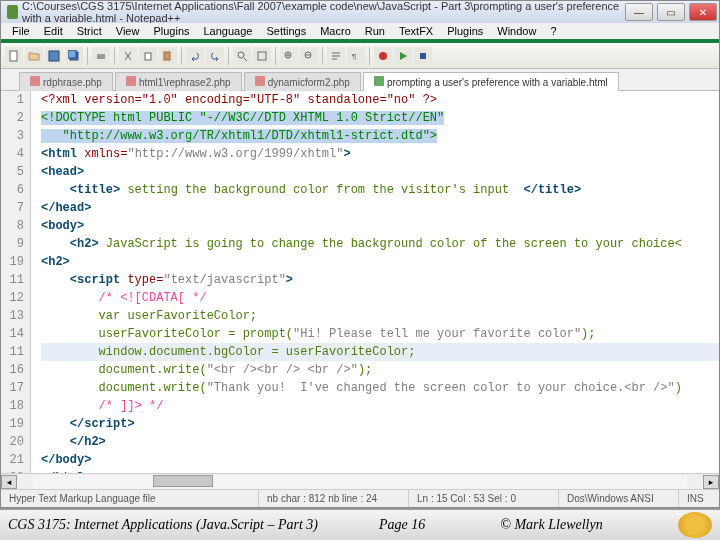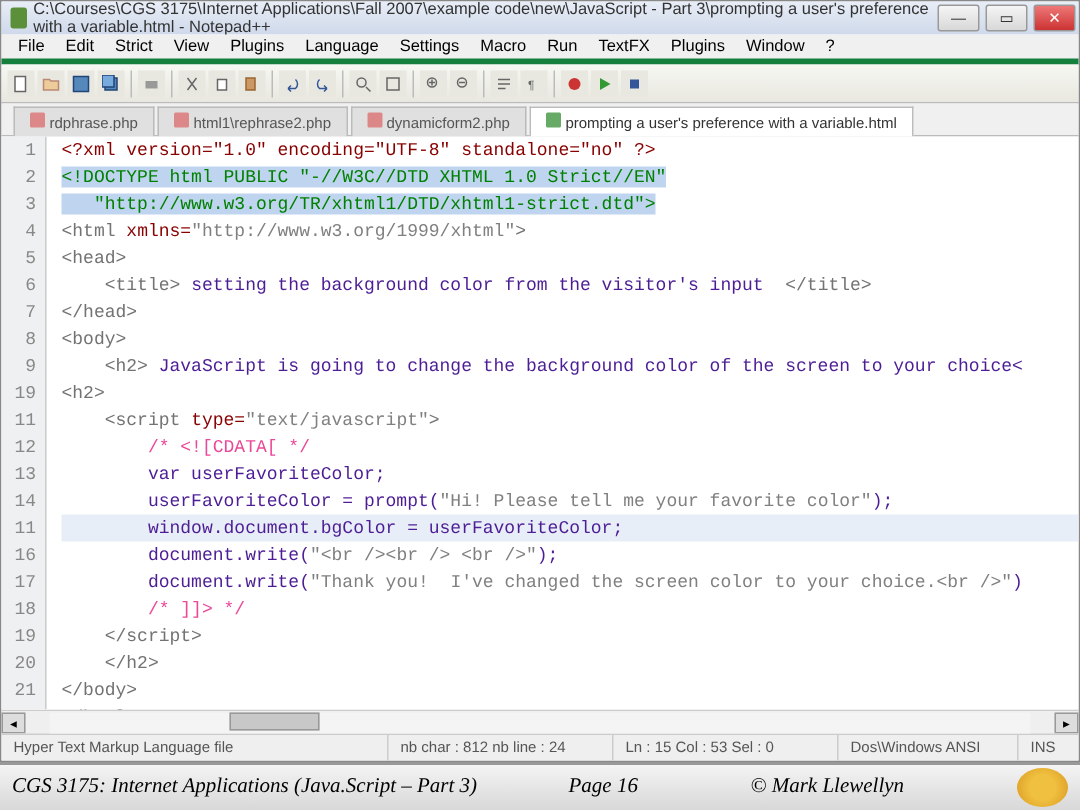--- a/index.html
+++ b/index.html
@@ -14,40 +14,40 @@
 .win-btn.close { background: linear-gradient(#e77,#c33); color: #fff; }
 
 .menubar { height: 20px; background: #f0f0f0; border-bottom: 4px solid #15803d; display: flex; align-items: center; padding-left: 4px; font-size: 11px; }
 .menu-item { padding: 2px 7px; cursor: default; }
 
 .toolbar { height: 26px; background: linear-gradient(#f7f7f3,#e8e8e0); border-bottom: 1px solid #bbb; display: flex; align-items: center; padding-left: 4px; gap: 2px; }
 .tb-btn { width: 18px; height: 18px; background: #e8e8e0; border: 1px solid transparent; display: flex; align-items: center; justify-content: center; }
 .tb-sep { width: 1px; height: 18px; background: #bbb; margin: 0 2px; }
 .tb-icon { width: 12px; height: 12px; }
 
-.tabbar { height: 22px; background: #f0f0f0; border-bottom: 1px solid #bbb; display: flex; align-items: flex-end; padding-left: 8px; gap: 2px; }
+.tabbar { height: 22px; background: #f0f0f0; border-bottom: 1px solid #bbb; display: flex; align-items: flex-end; padding-left: 18px; gap: 2px; }
 .tab { padding: 3px 10px; font-size: 10px; background: #e0e0e0; border: 1px solid #bbb; border-bottom: none; color: #555; position: relative; top: 1px; }
 .tab.active { background: #fff; color: #333; }
 .tab-icon { width: 10px; height: 10px; display: inline-block; background: #d88; margin-right: 3px; border-radius: 1px; }
 .tab.active .tab-icon { background: #6a6; }
 
 .editor { flex: 1; display: flex; background: #fff; font-family: "Courier New", monospace; font-size: 12px; overflow: hidden; position: relative; }
 .gutter { width: 30px; background: #eef0f2; color: #888; text-align: right; padding-right: 6px; border-right: 1px solid #ccc; }
 .gutter div { height: 18px; line-height: 18px; }
 .code { flex: 1; padding-left: 10px; position: relative; }
 .line { height: 18px; line-height: 18px; white-space: pre; }
 .hl-line { background: #e8eef7; }
 .sel { background: #bfd4ef; }
 
-.c-blue { color: #737373; }
+.c-blue { color: #0c4a6e; font-weight: bold; }
 .c-gray { color: #808080; }
 .c-red { color: #880000; }
 .c-green { color: #008000; }
 .c-orange { color: #ec4899; }
-.c-black { color: #4c1d95; }
+.c-black { color: #4d7c0f; }
 
 .hscroll { height: 16px; background: #efefef; border-top: 1px solid #ccc; display: flex; align-items: center; }
 .hscroll-track { flex: 1; height: 14px; background: #f4f4f4; position: relative; margin: 0 16px; }
 .hscroll-thumb { position: absolute; left: 120px; width: 60px; height: 12px; background: #c8c8c8; border: 1px solid #999; top: 0; }
 .hscroll-btn { width: 16px; height: 14px; background: #ddd; border: 1px solid #999; display: flex; align-items: center; justify-content: center; font-size: 9px; }
 
 .statusbar { height: 18px; background: #efefef; border-top: 1px solid #ccc; display: flex; align-items: flex-start; font-size: 10px; color: #555; }
 .status-cell { padding: 0 8px; border-right: 1px solid #ccc; height: 100%; display: flex; align-items: center; }
 .status-cell.wide { flex: 1; }
 

